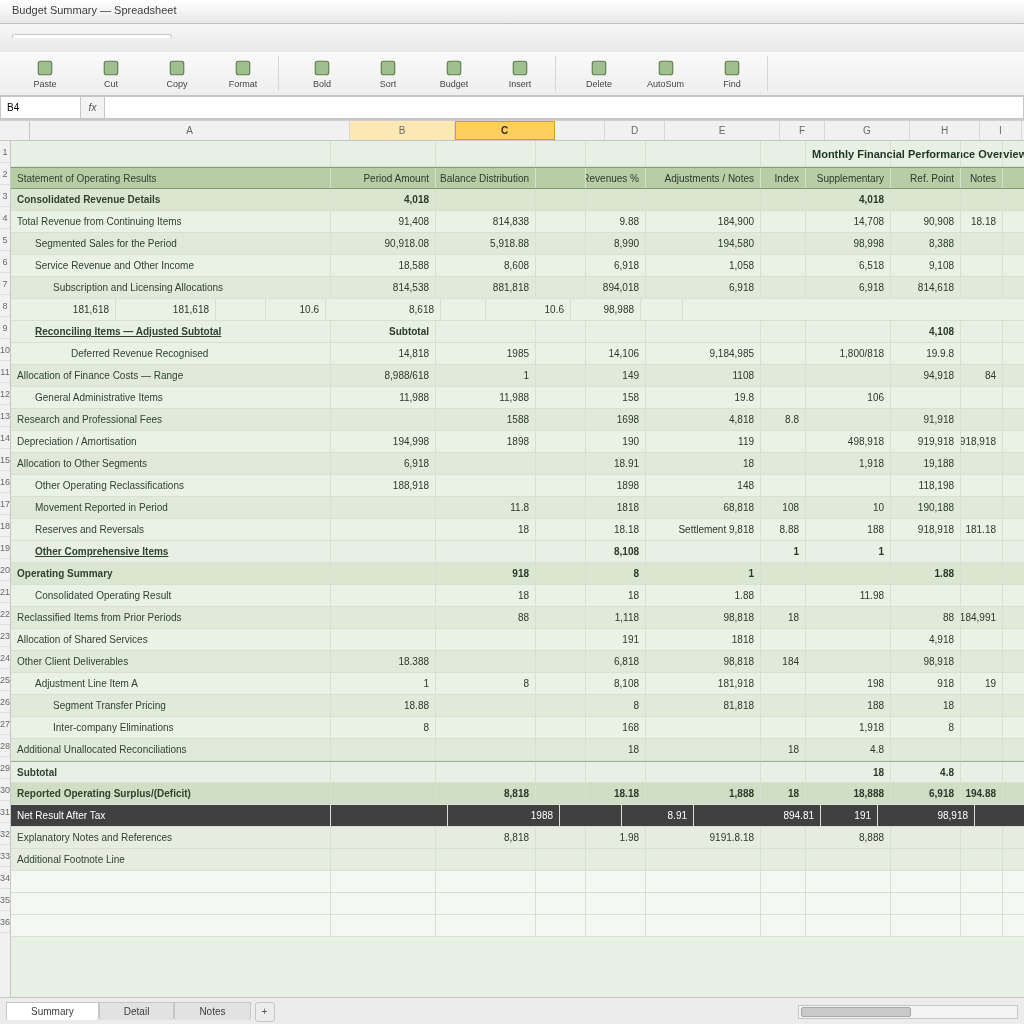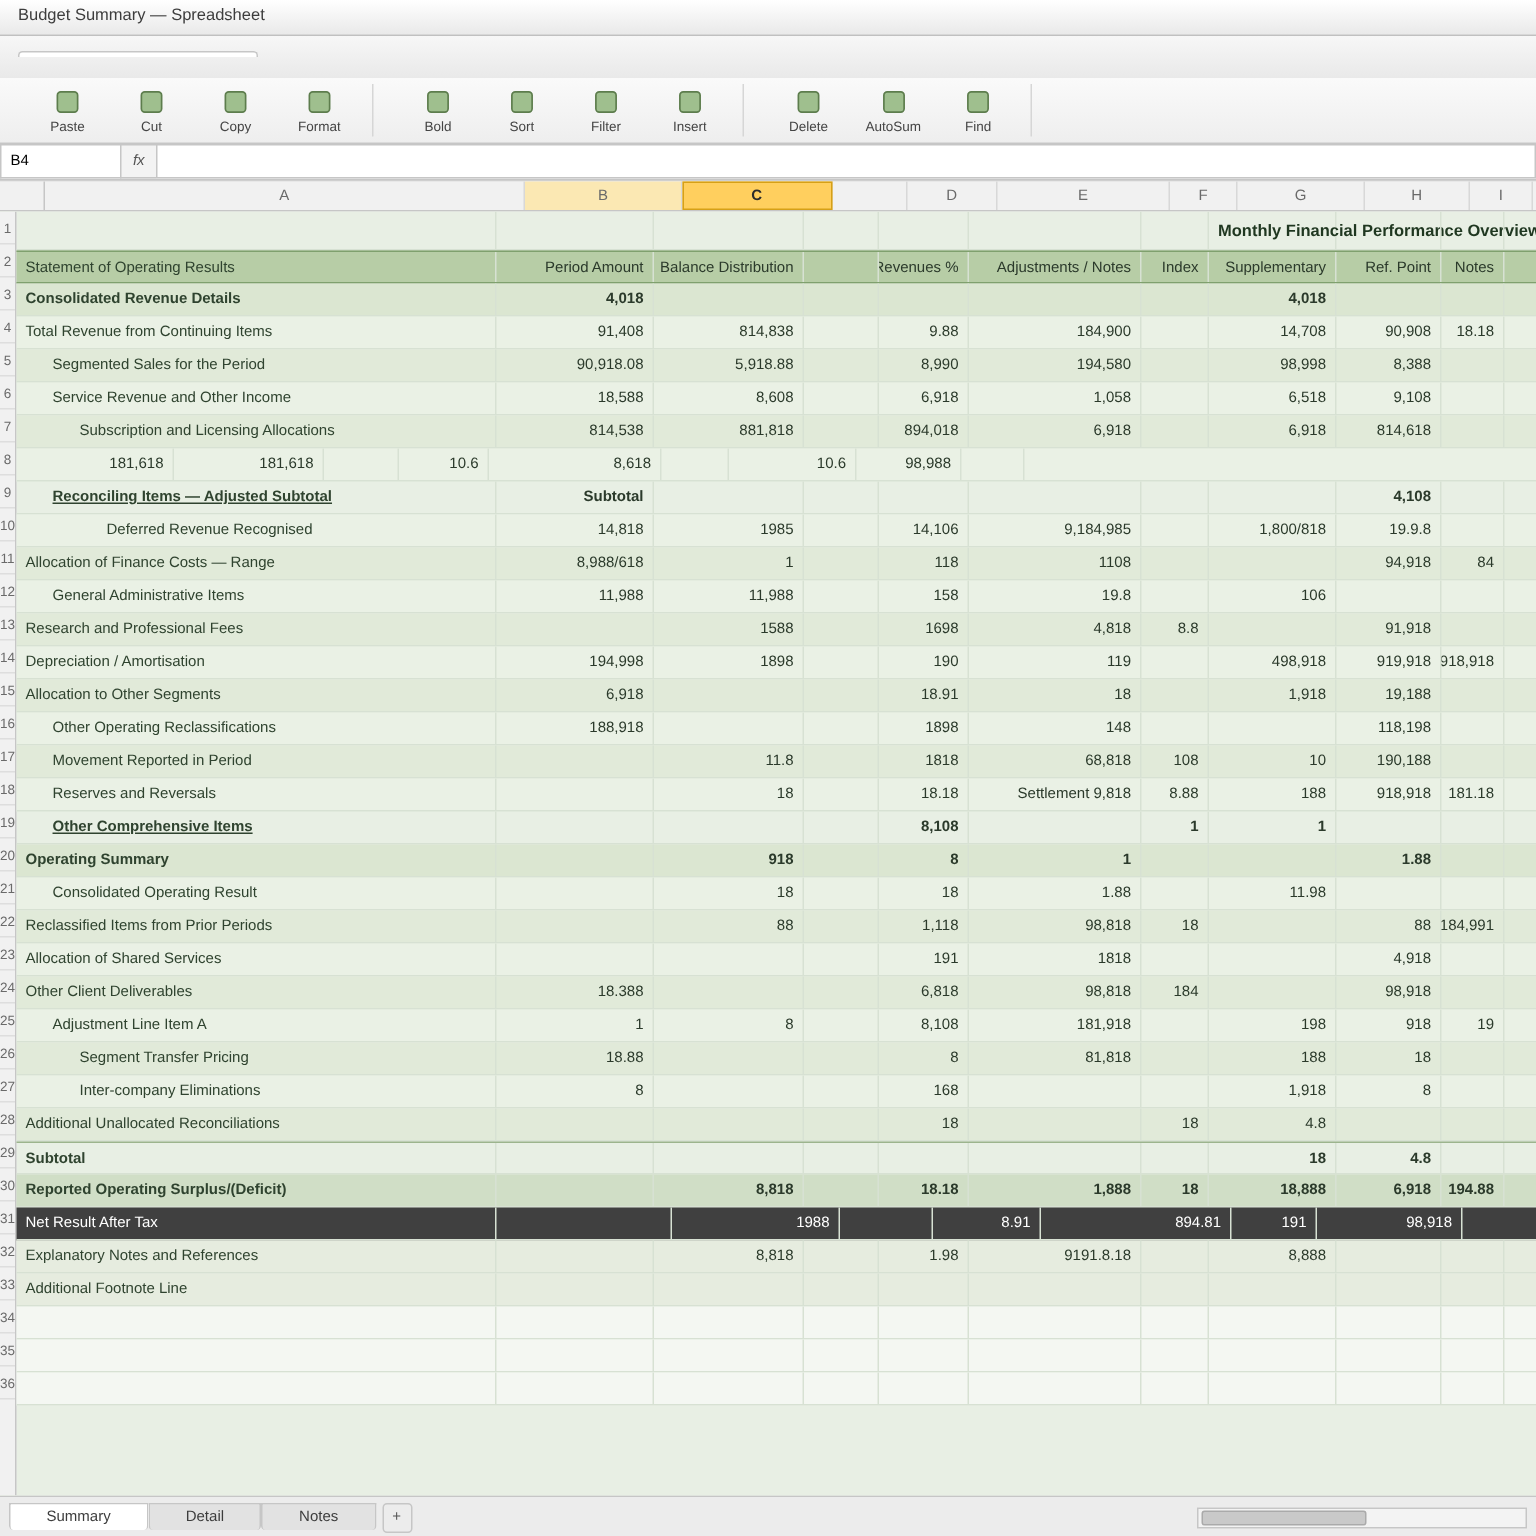--- a/index.html
+++ b/index.html
@@ -16,21 +16,21 @@
                 background: linear-gradient(#ffffff,#e9e9e9); border-bottom:1px solid #c0c0c0; }
 .ribbon-tabs  { height: 28px; display:flex; gap:2px; padding:4px 12px 0;
                 background: linear-gradient(#f7f7f7,#e9e9e9); flex-direction: column; }
 .ribbon-tab   { padding: 3px 14px 0; font-size: 10.5px; color:#3a3a3a;
                 border:1px solid transparent; border-bottom:none; border-radius:3px 3px 0 0;
                 cursor:pointer; white-space:nowrap; text-overflow:ellipsis; overflow:hidden;
                 max-width:160px; }
 .ribbon-tab.active { background:#fff; border-color:#c6c6c6; color:#197b30; font-weight:600; }
 .ribbon-panel { height: 44px; background:linear-gradient(#fafafa,#eeeeee);
                 border-bottom:1px solid #c6c6c6; display:flex; gap:8px; padding:4px 10px; }
-.ribbon-group { display:flex; gap:6px; align-items:center; padding:0 10px;
+.ribbon-group { display:flex; gap:16px; align-items:center; padding:0 10px;
                 border-right:1px solid #d6d6d6; }
 .ribbon-btn   { display:flex; flex-direction:column; align-items:center; justify-content:center;
                 gap:2px; padding:2px 6px; border:1px solid transparent; border-radius:3px;
                 cursor:pointer; min-width:50px; }
 .ribbon-btn .ico { width:18px; height:18px; }
 .ribbon-btn span { font-size:9px; color:#444; max-width:70px; overflow:hidden;
                    text-overflow:ellipsis; white-space:nowrap; }
 .formula-row  { height: 24px; display:flex; align-items:stretch; background:#fff;
                 border-bottom:1px solid #c6c6c6; }
 .namebox      { width:80px; border:1px solid #c6c6c6; border-right:none; padding:8px 6px;
@@ -158,21 +158,21 @@
         <div class="ribbon-btn">
           <svg class="ico" viewBox="0 0 16 16">
             <rect x="2" y="2" width="12" height="12" rx="2" fill="#9fbf8e" stroke="#5d7d4d"></rect>
           </svg>
           <span>Sort</span>
         </div>
         <div class="ribbon-btn">
           <svg class="ico" viewBox="0 0 16 16">
             <rect x="2" y="2" width="12" height="12" rx="2" fill="#9fbf8e" stroke="#5d7d4d"></rect>
           </svg>
-          <span>Filter</span>
+          <span>Budget</span>
         </div>
         <div class="ribbon-btn">
           <svg class="ico" viewBox="0 0 16 16">
             <rect x="2" y="2" width="12" height="12" rx="2" fill="#9fbf8e" stroke="#5d7d4d"></rect>
           </svg>
           <span>Insert</span>
         </div>
       </div>
       <div class="ribbon-group">
         <div class="ribbon-btn">
@@ -375,21 +375,21 @@
           <div class="cell w-f num"></div>
           <div class="cell w-g num">1,800/818</div>
           <div class="cell w-h num">19.9.8</div>
           <div class="cell w-i num"></div>
         </div>
         <div class="row band-b">
           <div class="cell w-a label ind-0">Allocation of Finance Costs — Range</div>
           <div class="cell w-b num">8,988/618</div>
           <div class="cell w-c num">1</div>
           <div class="cell w-gap"></div>
-          <div class="cell w-d num">118</div>
+          <div class="cell w-d num">149</div>
           <div class="cell w-e num">1108</div>
           <div class="cell w-f num"></div>
           <div class="cell w-g num"></div>
           <div class="cell w-h num">94,918</div>
           <div class="cell w-i num">84</div>
         </div>
         <div class="row band-a">
           <div class="cell w-a label ind-1">General Administrative Items</div>
           <div class="cell w-b num">11,988</div>
           <div class="cell w-c num">11,988</div>

